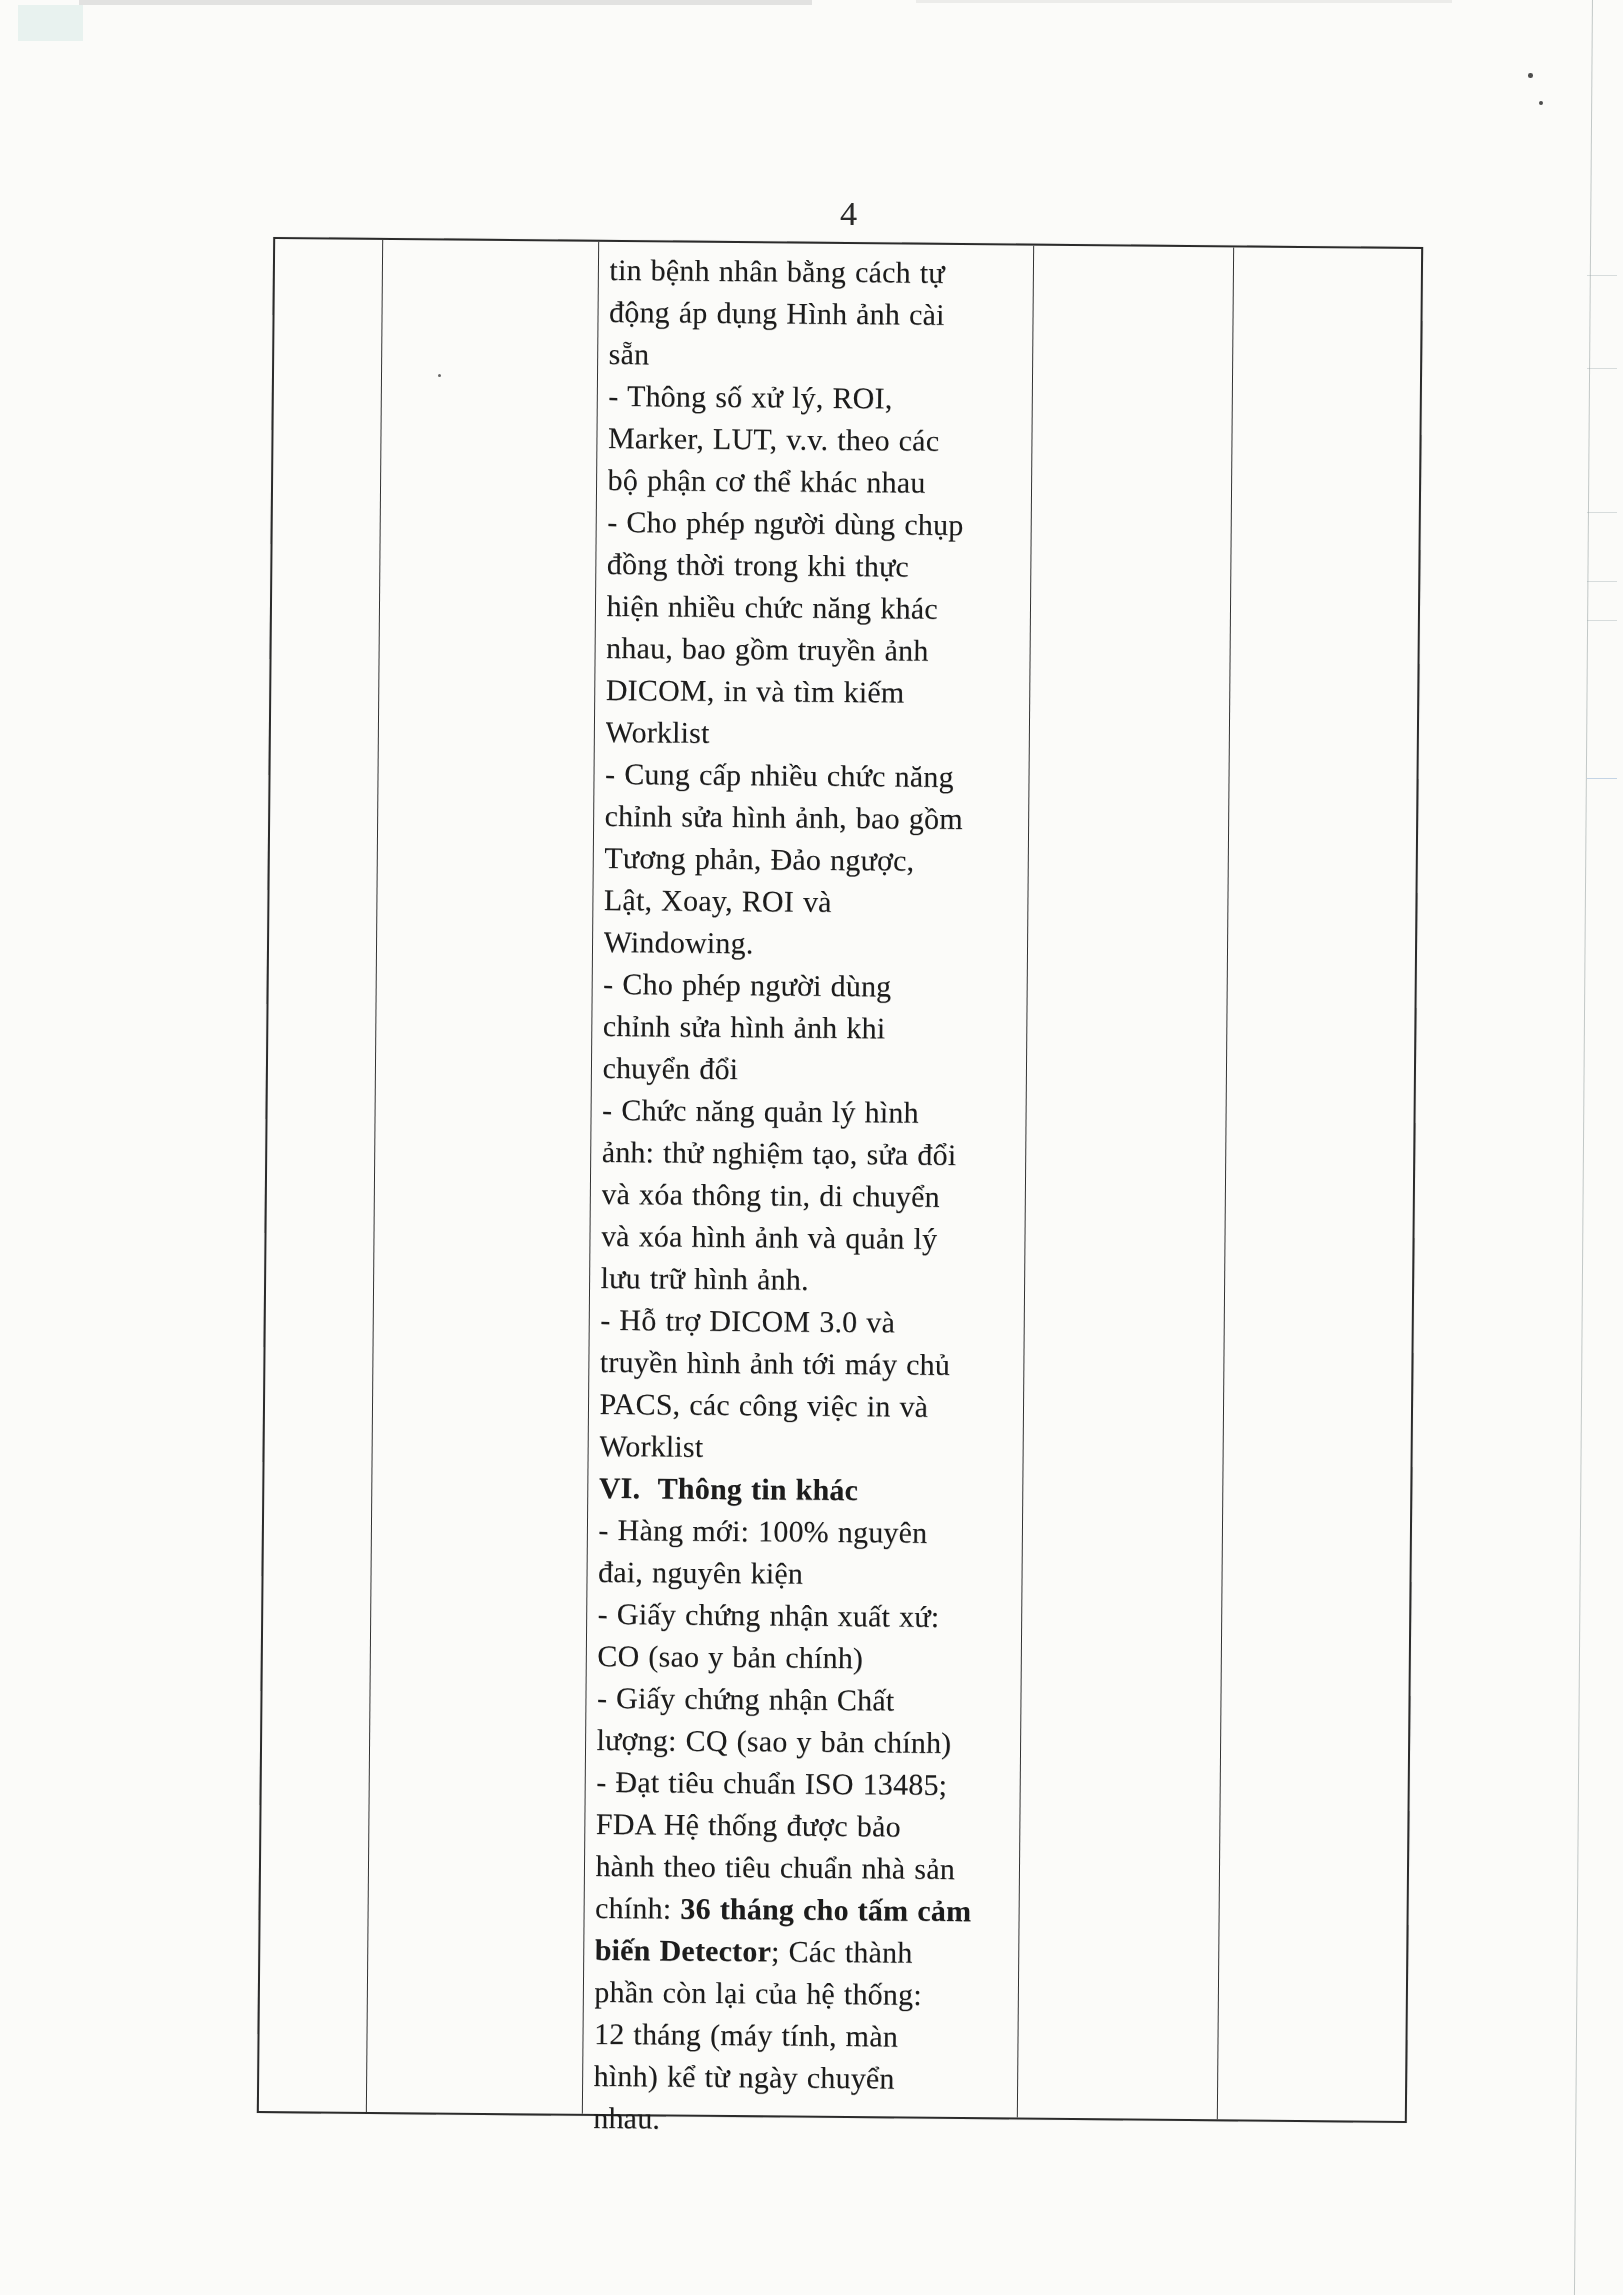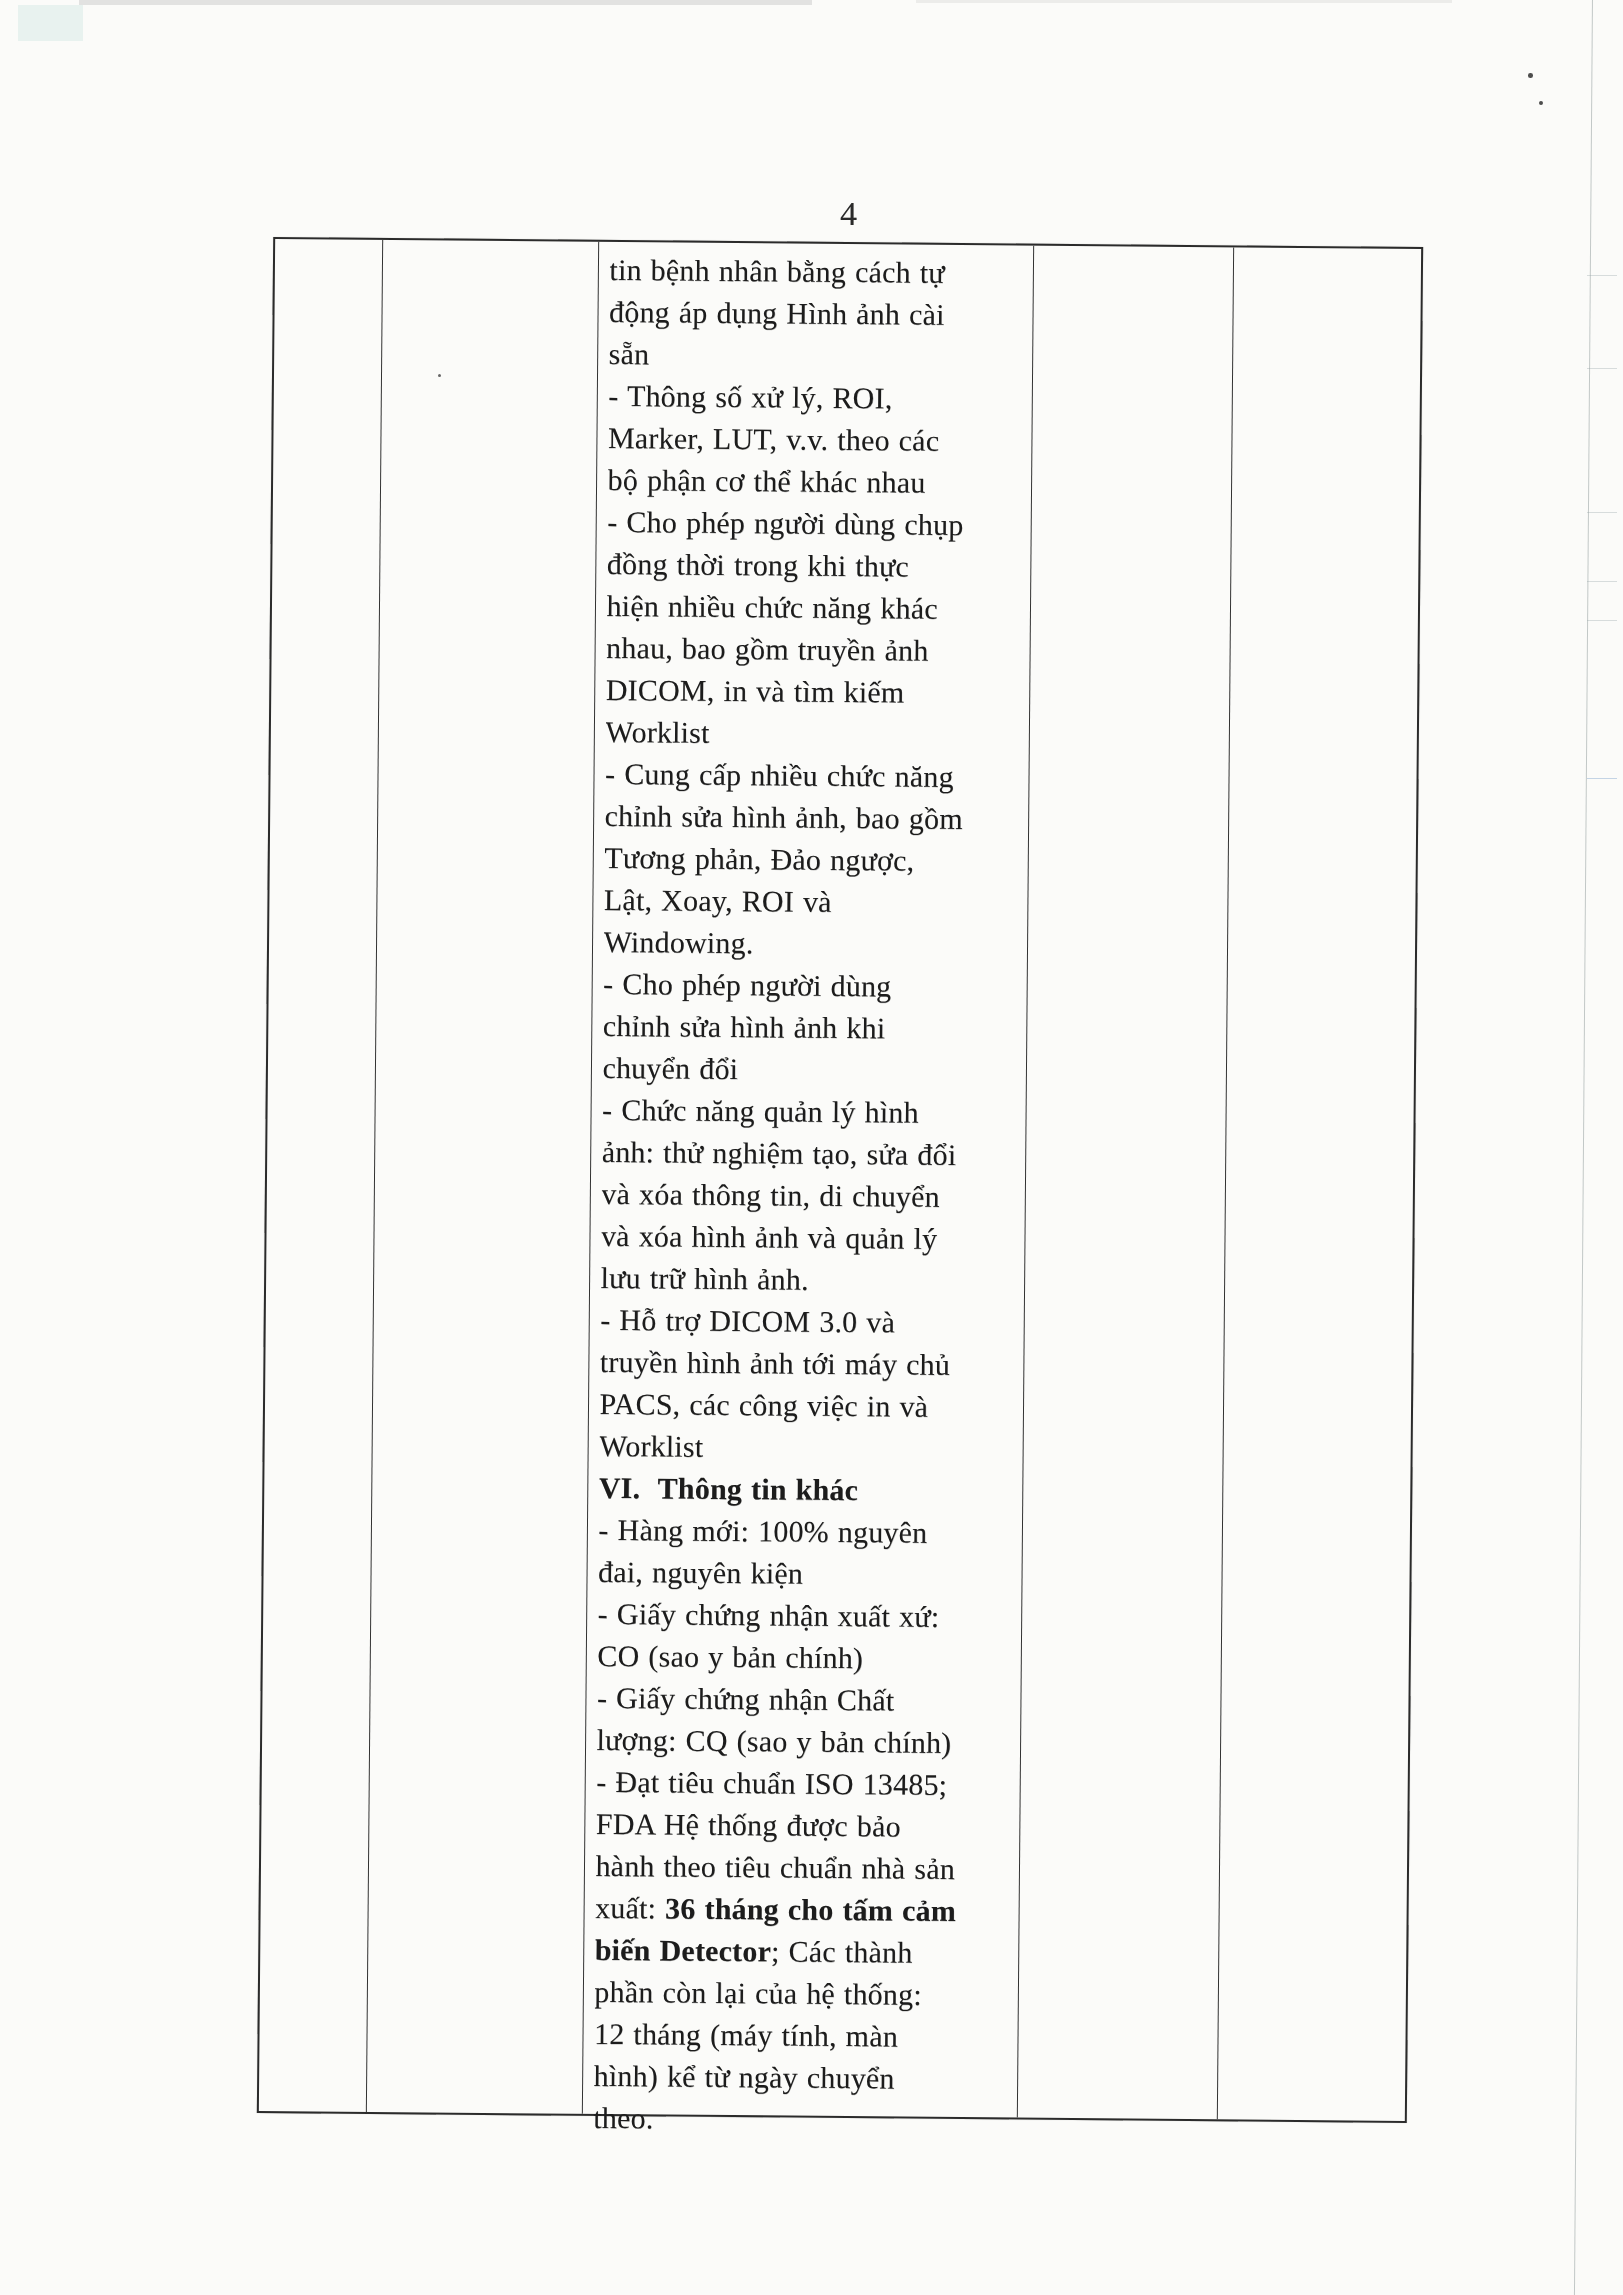--- a/index.html
+++ b/index.html
@@ -95,26 +95,26 @@
           <div class="line"><span class="b">VI.&nbsp; Thông tin khác</span></div>
           <div class="line"><span>- Hàng mới: 100% nguyên</span></div>
           <div class="line"><span>đai, nguyên kiện</span></div>
           <div class="line"><span>- Giấy chứng nhận xuất xứ:</span></div>
           <div class="line"><span>CO (sao y bản chính)</span></div>
           <div class="line"><span>- Giấy chứng nhận Chất</span></div>
           <div class="line"><span>lượng: CQ (sao y bản chính)</span></div>
           <div class="line"><span>- Đạt tiêu chuẩn ISO 13485;</span></div>
           <div class="line"><span>FDA Hệ thống được bảo</span></div>
           <div class="line"><span>hành theo tiêu chuẩn nhà sản</span></div>
-          <div class="line"><span>xuất: </span><span class="b">36 tháng cho tấm cảm</span></div>
+          <div class="line"><span>chính: </span><span class="b">36 tháng cho tấm cảm</span></div>
           <div class="line"><span class="b">biến Detector</span><span>; Các thành</span></div>
           <div class="line"><span>phần còn lại của hệ thống:</span></div>
           <div class="line"><span>12 tháng (máy tính, màn</span></div>
           <div class="line"><span>hình) kể từ ngày chuyển</span></div>
-          <div class="line"><span>theo.</span></div>
+          <div class="line"><span>nhau.</span></div>
         </div>
     </div>
     <div class="col c4"></div>
     <div class="col c5"></div>
   </div>
 
   <div class="artifact smudge-top-1"></div>
   <div class="artifact smudge-top-2"></div>
   <div class="artifact smudge-corner"></div>
   <div class="artifact edge-line"></div>

